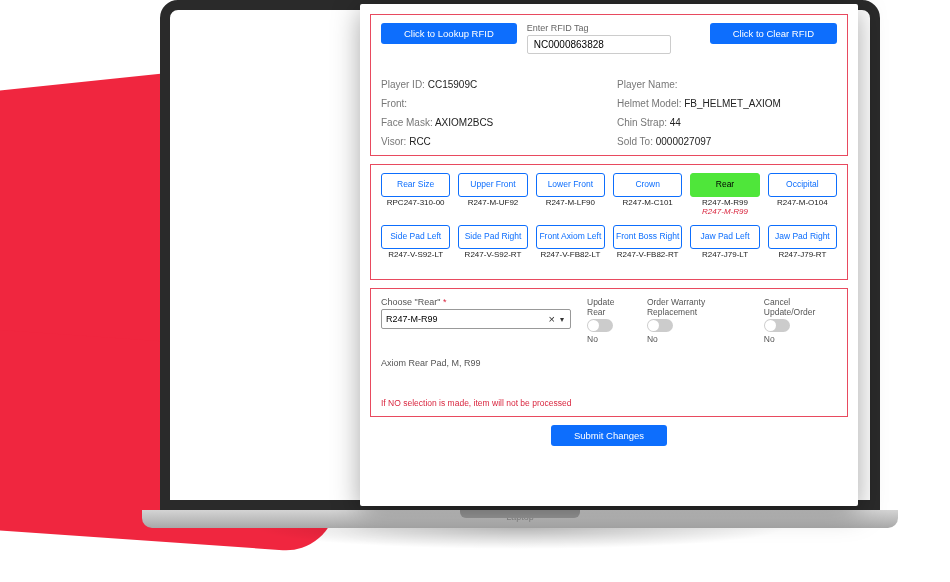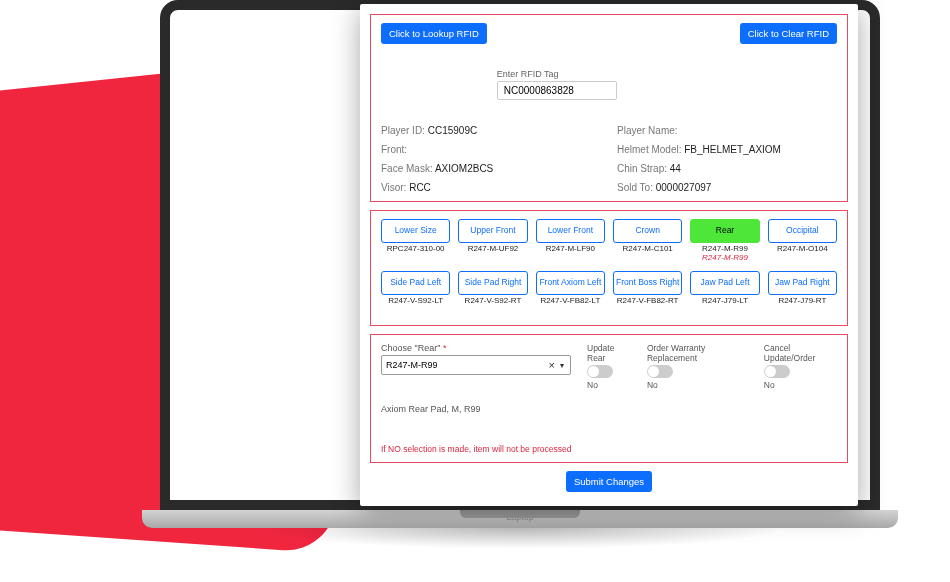--- a/index.html
+++ b/index.html
@@ -110,41 +110,40 @@
     .top-row {
       display: flex;
       align-items: flex-start;
       gap: 10px;
       position: relative;
     }
     .btn-primary {
       background: #0d6efd;
       color: #fff;
       border: none;
-      padding: 5px 8px;
+      padding: 5px 23px;
       font-size: 9.5px;
       border-radius: 3px;
       cursor: pointer;
       white-space: nowrap;
     }
     .rfid-block {
       display: flex;
       flex-direction: column;
       gap: 2px;
     }
     .rfid-block label {
       font-size: 9px;
       color: #666;
-      margin-top: 46px;
     }
     .rfid-input {
       border: 1px solid #ccc;
       padding: 3px 6px;
       font-size: 10px;
-      width: 120px;
+      width: 144px;
       border-radius: 2px;
     }
     .btn-clear {
       margin-left: auto;
     }
     
     .info-grid {
       display: grid;
       grid-template-columns: 1fr 1fr;
       gap: 8px 16px;
@@ -343,21 +342,21 @@
           <div class="info-row">
             <span class="label">Sold To:</span>
             <span class="value">0000027097</span>
           </div>
         </div>
       </div>
 
       <div class="section-border">
         <div class="cat-grid" id="cat-grid">
             <div class="cat-cell">
-              <div class="cat-btn">Lower Size</div>
+              <div class="cat-btn">Rear Size</div>
               <div class="cat-code">RPC247-310-00</div>
             </div>
             <div class="cat-cell">
               <div class="cat-btn">Upper Front</div>
               <div class="cat-code">R247-M-UF92</div>
             </div>
             <div class="cat-cell">
               <div class="cat-btn">Lower Front</div>
               <div class="cat-code">R247-M-LF90</div>
             </div>

